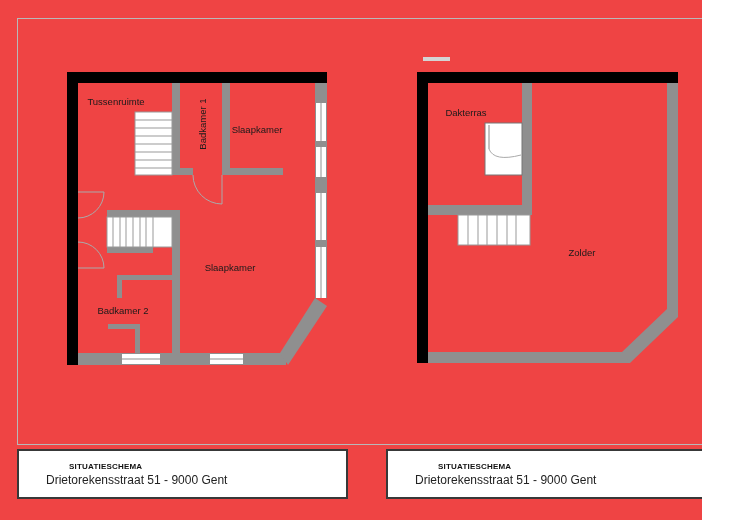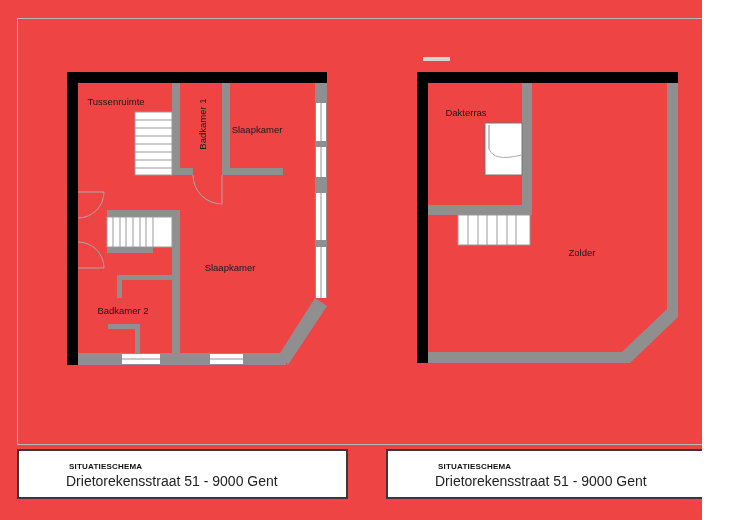--- a/index.html
+++ b/index.html
@@ -5,21 +5,21 @@
   html,body{margin:0;padding:0;background:#fff;}
   .sheet{position:relative;width:702px;height:520px;background:#ef4444;overflow:hidden;
          font-family:"Liberation Sans",sans-serif;}
   .page-border{position:absolute;left:17px;top:18px;width:701px;height:427px;
                border:1px solid #b8b8b8;box-sizing:border-box;}
   svg{position:absolute;left:0;top:0;}
   svg text{font-family:"Liberation Sans",sans-serif;font-size:9.5px;}
   .title-block{position:absolute;top:449px;height:50px;background:#fff;
                border:2px solid #383838;box-sizing:border-box;padding:11px 0 0 27px;}
   .tb-title{font-weight:bold;font-size:8px;color:#111;letter-spacing:.2px;padding-left:23px;}
-  .tb-sub{font-size:14px;color:#222;margin-top:2px;margin-left:20px;}
+  .tb-sub{font-size:12px;color:#222;margin-top:2px;}
 </style>
 </head>
 <body>
 
 <div class="sheet">
 
   <div class="page-border"></div>
 
   <svg width="736" height="520" viewBox="0 0 736 520">
 

